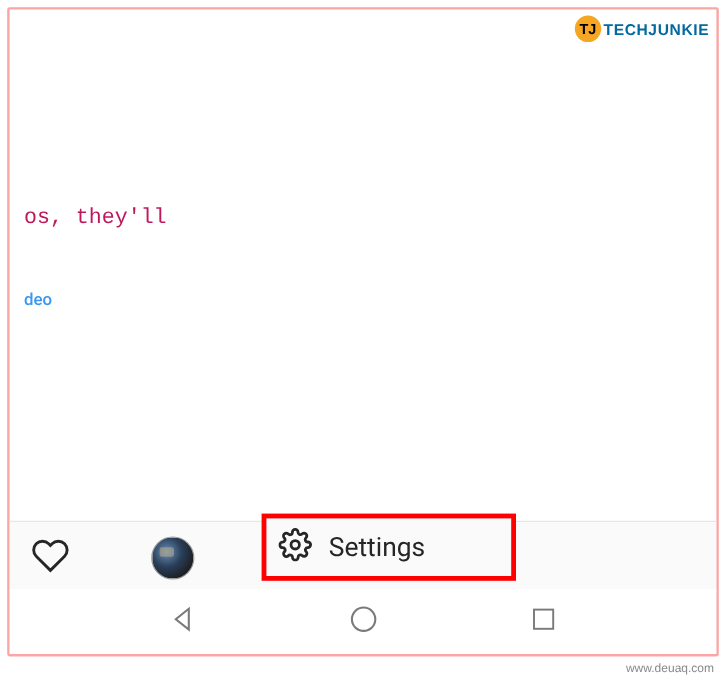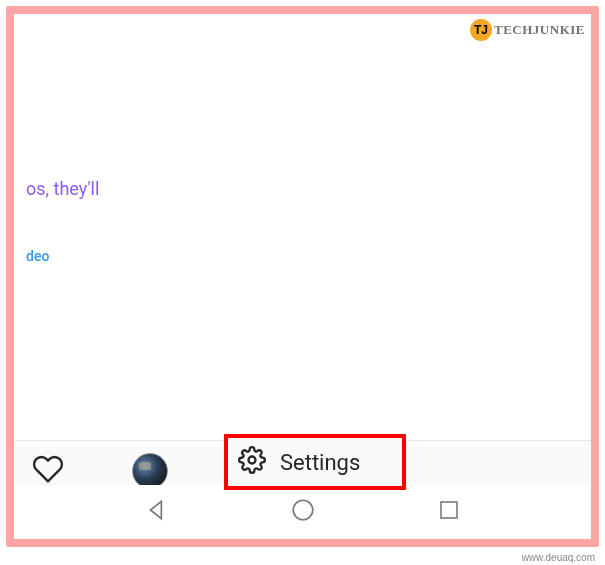--- a/index.html
+++ b/index.html
@@ -14,21 +14,21 @@
       height: 565px;
       position: relative;
       overflow: hidden;
     }
     .outer-frame {
       position: absolute;
       top: 6px;
       left: 6px;
       right: 6px;
       bottom: 18px;
-      border: 8px solid #fca5a5;
+      border: 2px solid #fca5a5;
       border-radius: 2px;
       background: #fff;
       overflow: hidden;
     }
     .watermark-logo {
       position: absolute;
       top: 5px;
       right: 6px;
       display: flex;
       align-items: center;
@@ -44,23 +44,23 @@
       display: flex;
       align-items: center;
       justify-content: center;
       color: #000;
       font-size: 12px;
       font-weight: 900;
       margin-right: 2px;
       font-family: Arial, sans-serif;
     }
     .watermark-logo .text {
-      color: #737373;
+      color: #0369a1;
       letter-spacing: 0.5px;
-      font-family: Liberation Serif, serif;
+      font-family: Liberation Sans, sans-serif;
     }
     .source-url {
       position: absolute;
       bottom: 2px;
       right: 10px;
       font-size: 10px;
       color: #888;
       font-family: Liberation Sans, sans-serif;
     }
     .content-area {
@@ -68,21 +68,22 @@
       top: 0;
       left: 0;
       right: 0;
       bottom: 0;
     }
     .fragment-text1 {
       position: absolute;
       top: 164px;
       left: 12px;
       font-size: 18px;
-      color: #8b5cf6;
+      color: #be185d;
+      font-family: Liberation Mono, monospace;
     }
     .fragment-text2 {
       position: absolute;
       top: 234px;
       left: 12px;
       font-size: 14px;
       color: #3897f0;
       font-weight: 500;
     }
     .app-bottom-bar {
@@ -116,21 +117,21 @@
       left: 6px;
       width: 12px;
       height: 8px;
       background: rgba(200,180,140,0.5);
       border-radius: 2px;
     }
     .settings-box {
       position: absolute;
       top: 420px;
       left: 210px;
-      width: 182px;
+      width: 212px;
       height: 56px;
       border: 4px solid #ff0000;
       display: flex;
       align-items: center;
       background: #fafafa;
       z-index: 5;
     }
     .settings-box svg {
       margin-left: 10px;
     }

